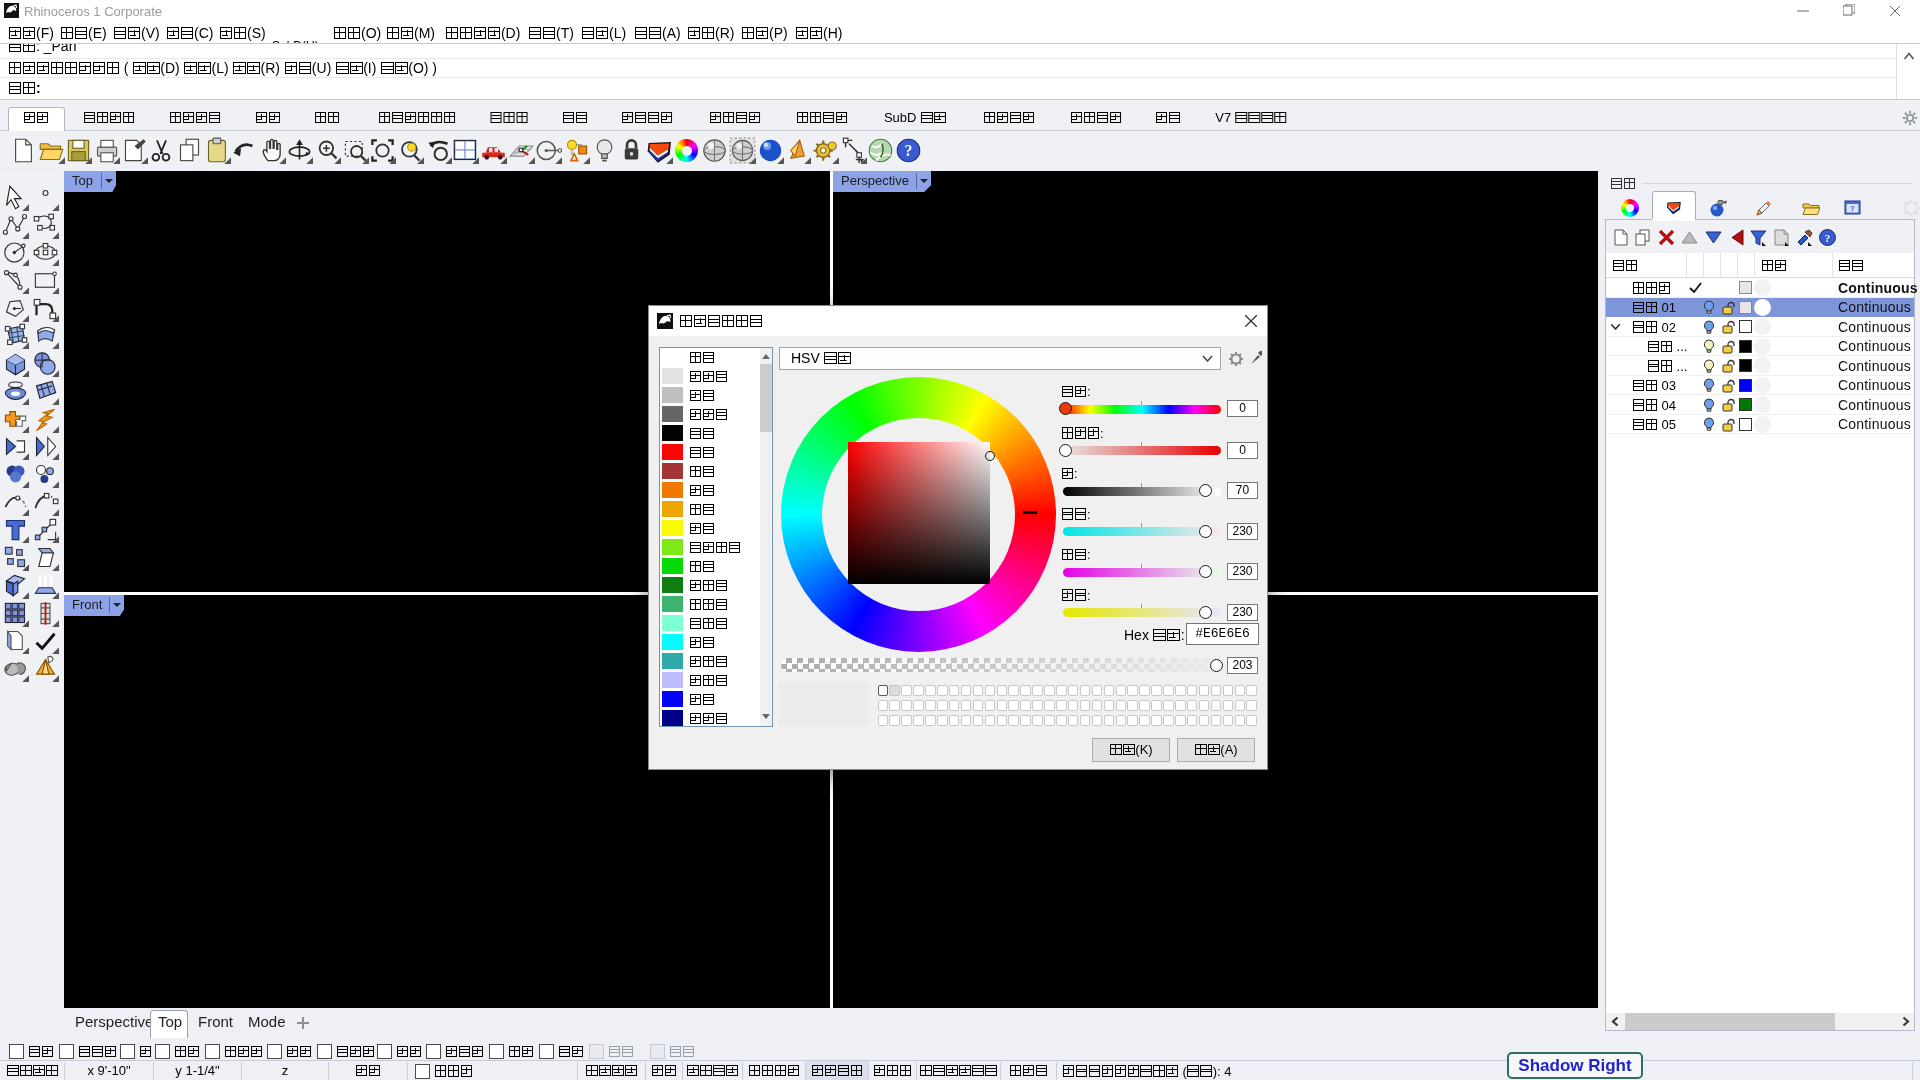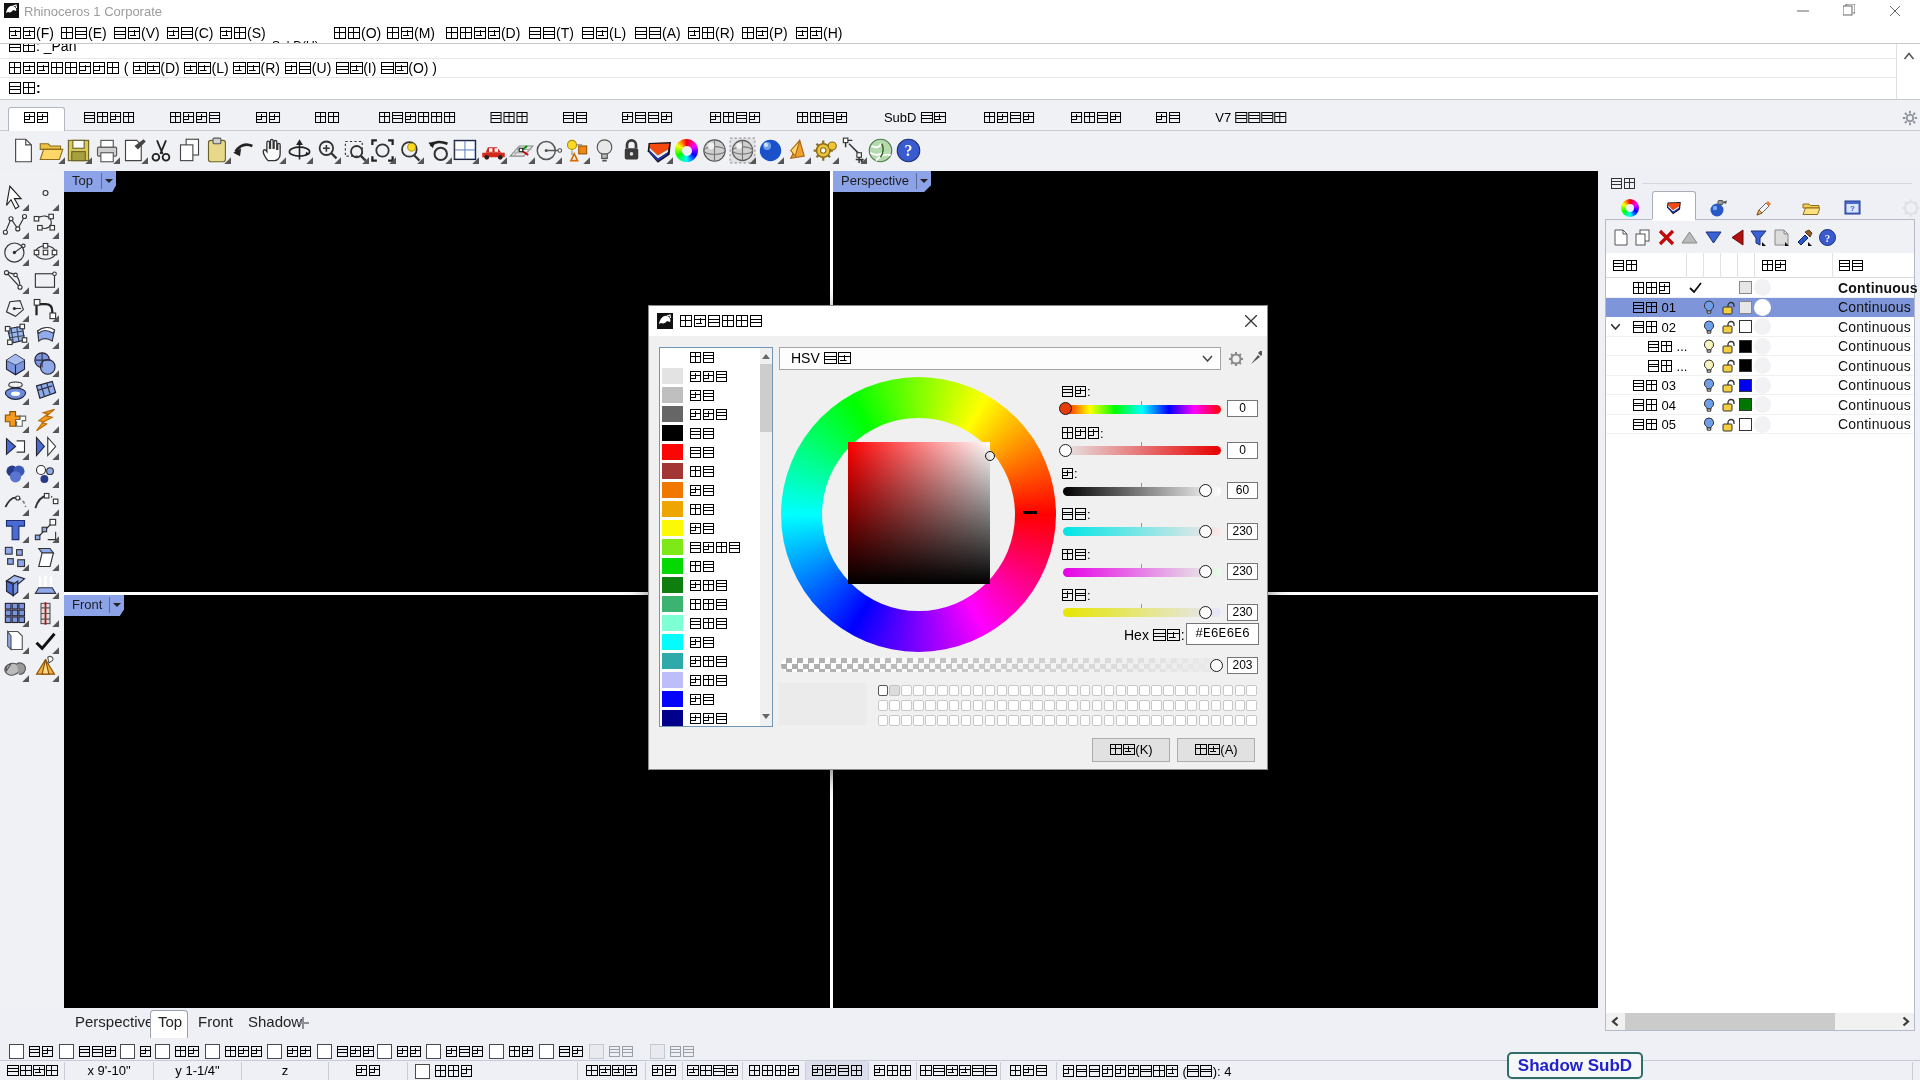--- a/index.html
+++ b/index.html
@@ -741,21 +741,21 @@
     <path d="M6.5 1.5L2 5.5l4.5 4" fill="none" stroke="#3a3a3a" stroke-width="2.2"></path>
   </svg>
 <svg class="abs" style="left:1902px;top:1016px" width="8" height="11" viewBox="0 0 8 11">
     <path d="M1.5 1.5L6 5.5l-4.5 4" fill="none" stroke="#3a3a3a" stroke-width="2.2"></path>
   </svg>
 <div class="abs" style="left:0;top:1008px;width:1598px;height:30px;background:#eef0f5"></div>
 <div class="abs" style="left:75px;top:1013px;font-size:15px;color:#222">Perspective</div>
 <div class="abs" style="left:150px;top:1010px;width:38px;height:28px;background:#fff;border:1px solid #9aa0ac;border-bottom:none;border-radius:4px 4px 0 0"></div>
 <div class="abs" style="left:158px;top:1013px;font-size:15px;color:#222">Top</div>
 <div class="abs" style="left:198px;top:1013px;font-size:15px;color:#222">Front</div>
-<div class="abs" style="left:248px;top:1013px;font-size:15px;color:#222">Shadow</div>
+<div class="abs" style="left:248px;top:1013px;font-size:15px;color:#222">Mode</div>
 <svg class="abs" style="left:297px;top:1017px" width="12" height="12" viewBox="0 0 12 12">
     <path d="M5 0h2v5h5v2H7v5H5V7H0V5h5z" fill="#8a8f9a"></path>
   </svg>
 <div class="abs" style="left:0;top:1038px;width:1920px;height:22px;background:#eef0f5"></div>
 <div class="abs" style="left:9px;top:1044px;font-size:13px;white-space:nowrap"><span class="ck"></span><i class="cj cj1"></i><i class="cj cj2"></i></div>
 <div class="abs" style="left:59px;top:1044px;font-size:13px;white-space:nowrap"><span class="ck"></span><i class="cj cj1"></i><i class="cj cj1"></i><i class="cj cj2"></i></div>
 <div class="abs" style="left:120px;top:1044px;font-size:13px;white-space:nowrap"><span class="ck"></span><i class="cj cj2"></i></div>
 <div class="abs" style="left:155px;top:1044px;font-size:13px;white-space:nowrap"><span class="ck"></span><i class="cj cj0"></i><i class="cj cj2"></i></div>
 <div class="abs" style="left:205px;top:1044px;font-size:13px;white-space:nowrap"><span class="ck"></span><i class="cj cj0"></i><i class="cj cj2"></i><i class="cj cj2"></i></div>
 <div class="abs" style="left:267px;top:1044px;font-size:13px;white-space:nowrap"><span class="ck"></span><i class="cj cj2"></i><i class="cj cj2"></i></div>
@@ -838,21 +838,21 @@
       <i class="cj cj1"></i>
       <i class="cj cj1"></i>
     </div>
     <div class="abs" style="left:1001px;top:0;width:55px;height:19px;display:flex;align-items:center;justify-content:center;white-space:nowrap;">
       <i class="cj cj0"></i>
       <i class="cj cj2"></i>
       <i class="cj cj1"></i>
     </div>
     <div class="abs" style="left:1062px;top:2.5px;white-space:nowrap"><i class="cj cj2"></i><i class="cj cj1"></i><i class="cj cj1"></i><i class="cj cj2"></i><i class="cj cj2"></i><i class="cj cj2"></i><i class="cj cj1"></i><i class="cj cj0"></i><i class="cj cj2"></i> (<i class="cj cj1"></i><i class="cj cj1"></i>): 4</div>
   </div>
-<div class="abs" style="left:1507px;top:1052px;width:136px;height:27px;background:#f6f8f8;border:2px solid #2e6e66;border-radius:5px;text-align:center;font-size:17px;color:#2222cc;line-height:24px;font-weight:bold;z-index:30">Shadow SubD</div>
+<div class="abs" style="left:1507px;top:1052px;width:136px;height:27px;background:#f6f8f8;border:2px solid #2e6e66;border-radius:5px;text-align:center;font-size:17px;color:#2222cc;line-height:24px;font-weight:bold;z-index:30">Shadow Right</div>
 <div class="abs" style="left:648px;top:305px;width:620px;height:465px;background:#f0f0f0;border:1px solid #8a8a8a;box-shadow:0 6px 22px rgba(0,0,0,.5);z-index:20">
     <div class="abs" style="left:0;top:0;width:618px;height:30px;background:#fff"></div>
     <svg class="abs" style="left:8px;top:7px" width="16" height="16" viewBox="0 0 16 16">
       <rect x="0" y="0" width="16" height="16" fill="#111"></rect>
       <path d="M2 11 C3 5 7 2 10 3 C13 4 14 7 13 9 L10 8 C9 10 6 11 4 10 Z" fill="#fff"></path>
       <path d="M10 3 L13 2 L13.5 5" fill="none" stroke="#fff" stroke-width="1.2"></path>
     </svg>
     <div class="abs" style="left:30px;top:7px;font-size:14px"><i class="cj cj0"></i><i class="cj cj2"></i><i class="cj cj1"></i><i class="cj cj0"></i><i class="cj cj0"></i><i class="cj cj1"></i></div>
     <svg class="abs" style="left:596px;top:9px" width="12" height="12" viewBox="0 0 12 12">
       <path d="M0 0l12 12M12 0L0 12" stroke="#333" stroke-width="1.3"></path>
@@ -938,21 +938,21 @@
     <div class="sli-box" style="left:578px;top:94.0px">0</div>
     <div class="sli-lab" style="left:412px;top:119.5px"><i class="cj cj0"></i><i class="cj cj2"></i><i class="cj cj2"></i>:</div>
     <div class="sli-tr" style="left:414px;top:140.0px;background:linear-gradient(to right,#e6e6e6,#e60000)"></div>
     <div class="abs" style="left:492px;top:136.0px;width:1px;height:4px;background:#999"></div>
     <div class="sli-th" style="left:409.6px;top:137.5px;background:#fff"></div>
     <div class="sli-box" style="left:578px;top:135.5px">0</div>
     <div class="sli-lab" style="left:412px;top:160.0px"><i class="cj cj2"></i>:</div>
     <div class="sli-tr" style="left:414px;top:180.5px;background:linear-gradient(to right,#000,#fff)"></div>
     <div class="abs" style="left:492px;top:176.5px;width:1px;height:4px;background:#999"></div>
     <div class="sli-th" style="left:549.7px;top:178.0px;background:#fff"></div>
-    <div class="sli-box" style="left:578px;top:176.0px">60</div>
+    <div class="sli-box" style="left:578px;top:176.0px">70</div>
     <div class="sli-lab" style="left:412px;top:200.5px"><i class="cj cj1"></i><i class="cj cj1"></i>:</div>
     <div class="sli-tr" style="left:414px;top:221.0px;background:linear-gradient(to right,rgb(0,230,230),rgb(255,230,230))"></div>
     <div class="abs" style="left:492px;top:217.0px;width:1px;height:4px;background:#999"></div>
     <div class="sli-th" style="left:550.0px;top:218.5px;background:#fff"></div>
     <div class="sli-box" style="left:578px;top:216.5px">230</div>
     <div class="sli-lab" style="left:412px;top:241.0px"><i class="cj cj0"></i><i class="cj cj1"></i>:</div>
     <div class="sli-tr" style="left:414px;top:261.5px;background:linear-gradient(to right,rgb(230,0,230),rgb(230,255,230))"></div>
     <div class="abs" style="left:492px;top:257.5px;width:1px;height:4px;background:#999"></div>
     <div class="sli-th" style="left:550.0px;top:259.0px;background:#fff"></div>
     <div class="sli-box" style="left:578px;top:257.0px">230</div>

